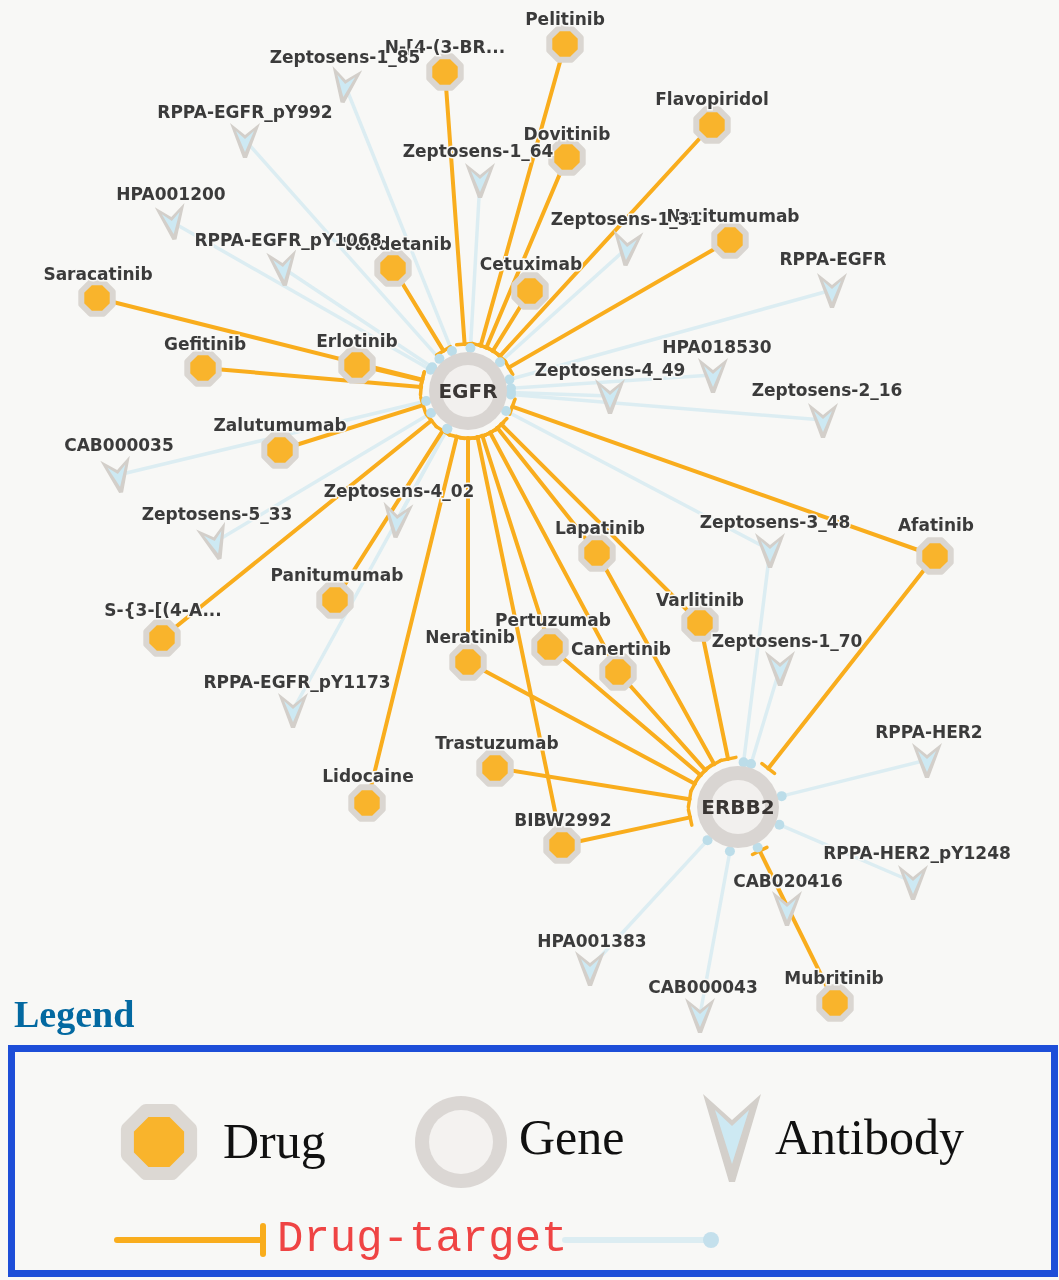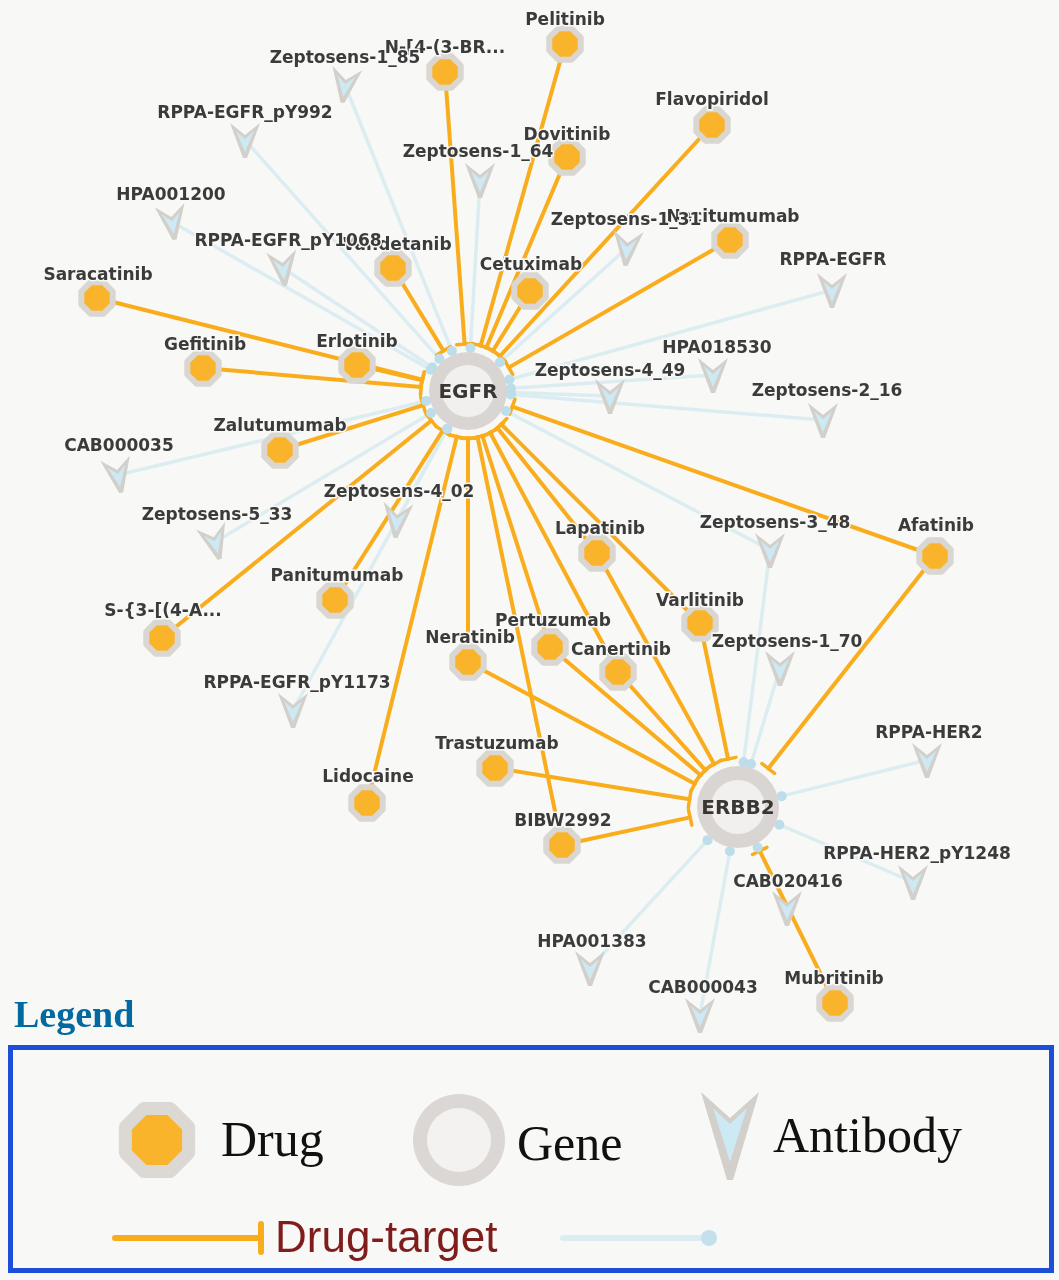--- a/index.html
+++ b/index.html
@@ -6,25 +6,25 @@
   #stage{position:relative;width:1059px;height:1280px;background:#f8f8f6;overflow:hidden;
          font-family:"DejaVu Sans","Liberation Sans",sans-serif;}
   #graph{position:absolute;left:0;top:0;}
   .graph-label{font-family:"DejaVu Sans","Liberation Sans",sans-serif;font-weight:bold;
                fill:#3b3b3b;paint-order:stroke;stroke:#f8f8f6;stroke-width:3px;}
   .gene-label{font-family:"DejaVu Sans","Liberation Sans",sans-serif;font-weight:bold;fill:#3a3634;}
   
   .legend-title{position:absolute;left:14px;top:992px;font-family:"Liberation Serif","DejaVu Serif",serif;
                 font-weight:bold;font-size:38px;color:#0369a1;}
   .legend-box{position:absolute;left:8px;top:1045px;width:1036px;height:218px;
-              border:5px solid #1d4ed8;background:#f8f8f6;}
+              border:7px solid #1d4ed8;background:#f8f8f6;}
   .legend-item-label{position:absolute;font-family:"Liberation Serif","DejaVu Serif",serif;
                      font-size:50px;color:#111;}
-  .legend-edge-label{position:absolute;font-family:Liberation Sans, sans-serif;
-                     font-size:44px;color:#7f1d1d;}
+  .legend-edge-label{position:absolute;font-family:Liberation Mono, monospace;
+                     font-size:44px;color:#ef4444;}
   .legend-glyph{position:absolute;}
 </style>
 </head>
 <body>
 
 <div id="stage">
   <svg id="graph" width="1059" height="1280" viewBox="0 0 1059 1280">
       <g>
         <line x1="345" y1="85" x2="451.96278376682153" y2="351.1025352247755" stroke="#dcedf2" stroke-width="3.5" stroke-linecap="round"></line>
         <line x1="245" y1="140" x2="439.44030500023587" y2="358.85433432761977" stroke="#dcedf2" stroke-width="3.5" stroke-linecap="round"></line>
@@ -308,21 +308,21 @@
 
     <svg class="legend-glyph" style="left:92px;top:38px;" width="104" height="104" viewBox="0 0 104 104">
       <polygon points="83.6,38.9 83.6,65.1 65.1,83.6 38.9,83.6 20.4,65.1 20.4,38.9 38.9,20.4 65.1,20.4" fill="#F9B42C" stroke="#dcd8d3" stroke-width="13" stroke-linejoin="round"></polygon>
     </svg>
     <div class="legend-item-label" style="left:208px;top:60px;">Drug</div>
 
     <svg class="legend-glyph" style="left:392px;top:36px;" width="108" height="108" viewBox="0 0 108 108">
       <circle cx="54" cy="54" r="46" fill="#dbd7d4"></circle>
       <circle cx="54" cy="54" r="32" fill="#f4f2f0"></circle>
     </svg>
-    <div class="legend-item-label" style="left:504px;top:64px;font-family:Liberation Serif, serif;">Gene</div>
+    <div class="legend-item-label" style="left:504px;top:56px;font-family:Liberation Serif, serif;">Gene</div>
 
     <svg class="legend-glyph" style="left:672px;top:30px;" width="90" height="110" viewBox="0 0 90 110">
       <path d="M 16 12 L 45 38 L 74 12 L 48 100 L 42 100 Z" fill="#d3cfca"></path>
       <path d="M 28 28 L 45 44 L 62 28 L 45 82 Z" fill="#cdе9f3" style="fill:#cde9f3"></path>
     </svg>
     <div class="legend-item-label" style="left:760px;top:56px;">Antibody</div>
 
     <svg class="legend-glyph" style="left:96px;top:168px;" width="170" height="40" viewBox="0 0 170 40">
       <line x1="6" y1="20" x2="152" y2="20" stroke="#F9AD1D" stroke-width="6" stroke-linecap="round"></line>
       <line x1="152" y1="6" x2="152" y2="34" stroke="#F9AD1D" stroke-width="6" stroke-linecap="round"></line>

